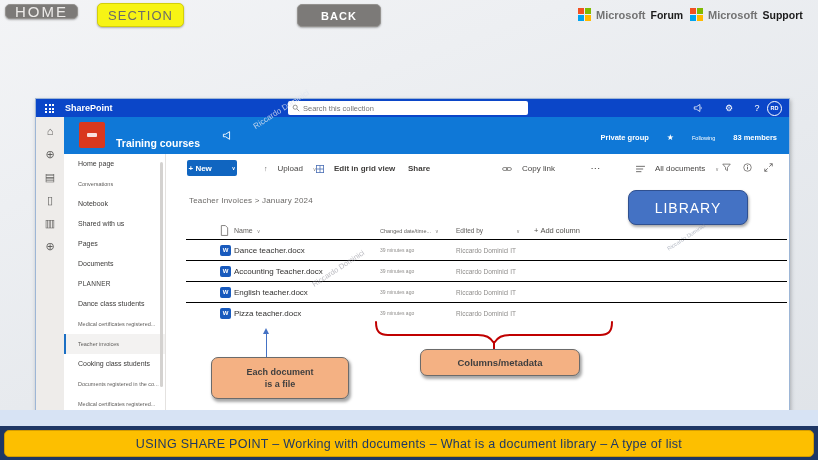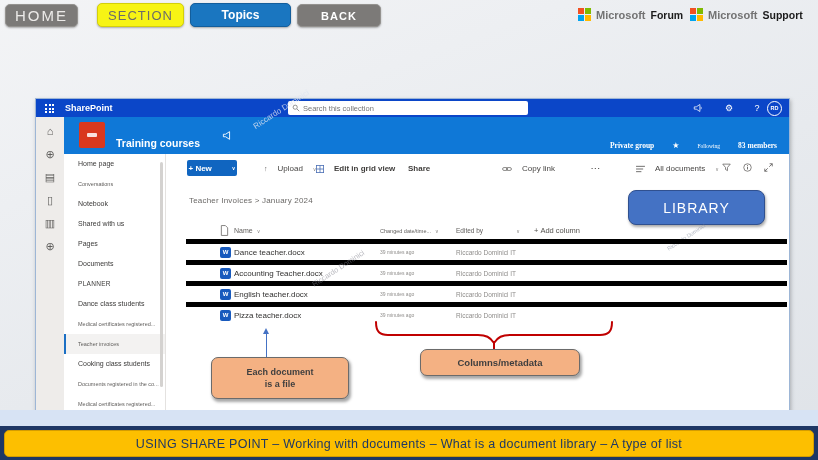--- a/index.html
+++ b/index.html
@@ -3,21 +3,21 @@
 <meta charset="utf-8">
 <style>
   * { margin:0; padding:0; box-sizing:border-box; }
   html,body { background:#cfd4da; font-family:"Liberation Sans", sans-serif; }
   .slide { position:relative; width:818px; height:460px; overflow:hidden;
            background:linear-gradient(160deg,#f3f4f6 0%,#e7eaee 55%,#dfe3e8 100%); }
 
   
   .navbtn { position:absolute; display:flex; align-items:center; justify-content:center;
             border-radius:5px; box-shadow:0 1px 2px rgba(0,0,0,.3); cursor:pointer; }
-  .btn-home    { left:5px;  top:4px; width:73px;  height:23px; background:#7c7a78; border:1px solid #94928f;
+  .btn-home    { left:5px;  top:4px; width:73px;  height:15px; background:#7c7a78; border:1px solid #94928f;
                  color:#eceae8; font-size:15px; letter-spacing:2px; font-weight:400; }
   .btn-section { left:97px; top:3px; width:87px;  height:24px; background:#f7f414; border:1px solid #d3cf0a;
                  color:#6b6b6b; font-size:13px; letter-spacing:1px; font-weight:500;text-align:center; }
   .btn-topics  { left:190px;top:3px; width:101px; height:24px; background:#1a76c0; border:1px solid #135e9c;
                  color:#fff; font-size:12px; font-weight:700; }
   .btn-back    { left:297px;top:4px; width:84px;  height:23px; background:#7c7a78; border:1px solid #94928f;
                  color:#fff; font-size:11px; font-weight:700; letter-spacing:1px; }
 
   
   .mslogo { position:absolute; top:8px; display:flex; align-items:center; gap:5px; }
@@ -45,21 +45,21 @@
            color:#fff; font-size:9px; cursor:pointer; }
   .ic-mega { left:655px; } .ic-gear { left:686px; } .ic-help { left:714px; }
   .avatar { position:absolute; left:731px; top:1.5px; width:15px; height:15px; border:1px solid #fff; border-radius:50%;
             display:flex; align-items:center; justify-content:center; font-size:5.5px; font-weight:700; color:#fff; cursor:pointer; }
 
   .siteheader { position:absolute; left:28px; top:18px; right:0; height:37px; background:#0f78d7; color:#fff; }
   .site-logo { position:absolute; left:15px; top:5px; width:26px; height:26px; background:#d9381e; border-radius:2px; cursor:pointer; }
   .site-logo::after { content:""; position:absolute; left:8px; top:11px; width:10px; height:4px; background:rgba(255,255,255,.85); border-radius:1px; }
   .site-name { position:absolute; left:52px; top:20px; font-size:10.5px; font-weight:700; cursor:pointer; }
   .site-mega { position:absolute; left:158px; top:13px; width:12px; height:12px; cursor:pointer; }
-  .site-right { position:absolute; right:12px; top:24px; display:flex; align-items:center; gap:18px;font-family:Liberation Serif, serif; }
+  .site-right { position:absolute; right:12px; top:16px; display:flex; align-items:center; gap:18px; }
   .privacy { font-size:7.5px; font-weight:700; }
   .star { font-size:8px; cursor:pointer; }
   .following { font-size:5.5px; cursor:pointer; }
   .members { font-size:7.5px; font-weight:700; cursor:pointer; }
 
   .rail { position:absolute; left:0; top:18px; bottom:0; width:28px; background:#eeecea;
           display:flex; flex-direction:column; align-items:center; padding-top:8px; gap:10px; }
   .rail span { color:#5f5e5c; font-size:11px; line-height:13px; cursor:pointer; }
 
   .sidebar { position:absolute; left:28px; top:55px; width:102px; bottom:0; background:#fff; border-right:1px solid #e4e2e0; }
@@ -85,33 +85,33 @@
   .tb-copy { left:336px; top:10px; }
   .tb-more { left:425px; top:8px; font-weight:700; color:#5a5856; letter-spacing:1px;}
   .tb-view { left:470px; top:10px; }
   .tb-funnel { left:556px; top:9px; }
   .tb-info { left:577px; top:9px; }
   .tb-expand { left:598px; top:9px; }
 
   .breadcrumb { position:absolute; left:23px; top:42px; font-size:8px; color:#6b6967; letter-spacing:.2px; }
   .breadcrumb .crumb { cursor:pointer; }
 
-  .library-box { position:absolute; left:462px; top:36px; width:137px; height:35px; background:#4472c4;
+  .library-box { position:absolute; left:462px; top:36px; width:120px; height:35px; background:#4472c4;
                  border:1.5px solid #30508f; border-radius:8px; color:#fff; font-size:14px; letter-spacing:1px;
                  display:flex; align-items:center; justify-content:center; box-shadow:1px 2px 3px rgba(0,0,0,.35); }
 
   
   .table { position:absolute; left:20px; right:2px; top:68px; }
   .thead, .file-row { display:grid; grid-template-columns:14px 146px 76px 78px auto; align-items:center; padding-left:34px; }
   .thead { height:17px; color:#605e5c; }
   .th { font-size:7px; display:flex; align-items:center; gap:4px; cursor:pointer; }
   .th.changed { font-size:5.5px; }
   .th.edited { font-size:6.5px; justify-content:space-between; padding-right:14px; }
   .th.add { font-size:7.5px; color:#55534f; gap:2px; }
-  .file-row { height:21px; border-top:5px solid #000000; cursor:pointer; }
+  .file-row { height:21px; border-top:1px solid #000000; cursor:pointer; }
   .word-ic { width:11px; height:11px; background:#185abd; border-radius:2px; color:#fff; font-size:6px; font-weight:700;
              display:flex; align-items:center; justify-content:center; }
   .c-name { font-size:8px; color:#323130; }
   .c-changed { font-size:5px; color:#8f8d8b; }
   .c-edited { font-size:6.5px; color:#8f8d8b; }
 
   
   .wm { position:absolute; transform:rotate(-33deg); font-size:8px; white-space:nowrap; pointer-events:none; }
   .wm-mid { left:142px; top:110px; color:rgba(130,130,140,.55); font-size:7.5px; }
   .wm-lib { left:498px; top:80px; color:rgba(140,148,165,.65); font-size:5.5px; }
@@ -136,21 +136,20 @@
 
   svg { display:block; }
 </style>
 </head>
 <body>
 
 <div class="slide">
 
   <div class="navbtn btn-home">HOME</div>
   <div class="navbtn btn-section">SECTION</div>
-  <div class="navbtn btn-topics">Topics</div>
   <div class="navbtn btn-back">BACK</div>
 
   <div class="mslogo forum">
     <span class="mssq">
         <i></i>
         <i></i>
         <i></i>
         <i></i>
       </span>
     <span class="ms-word">Microsoft</span>

